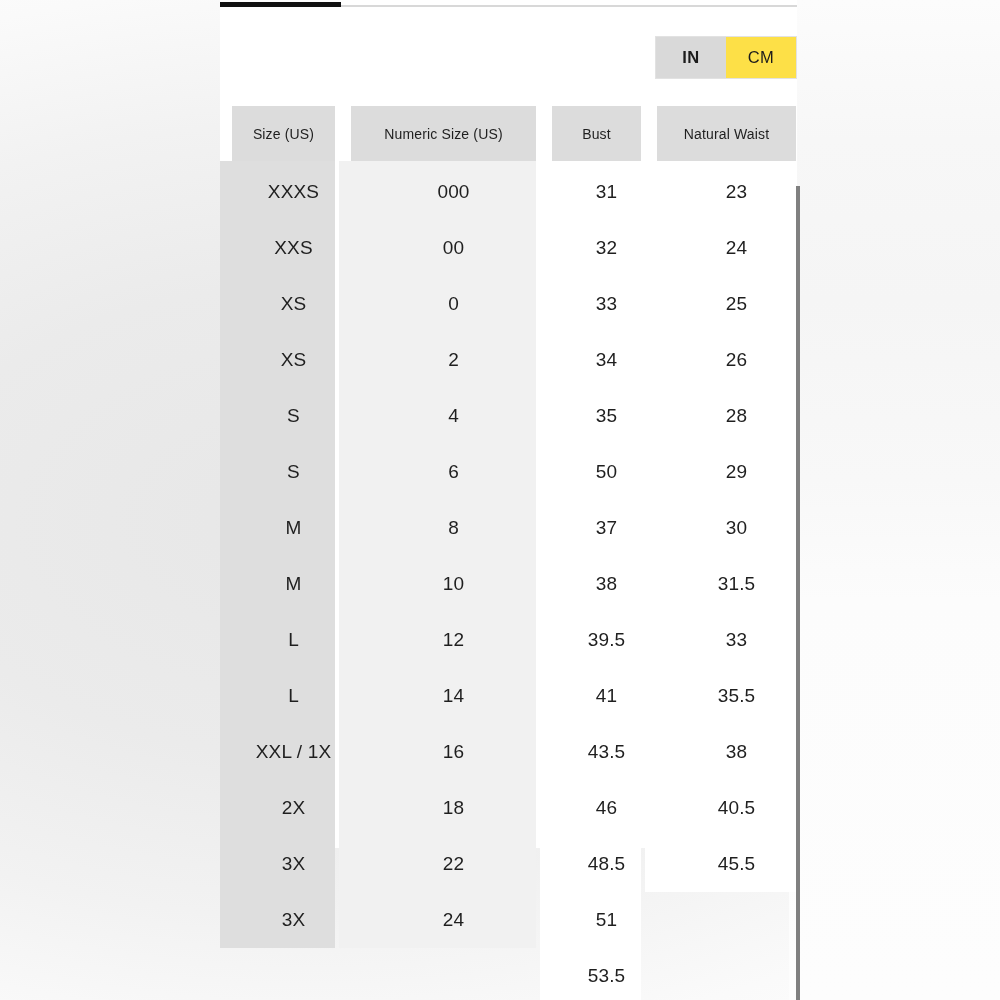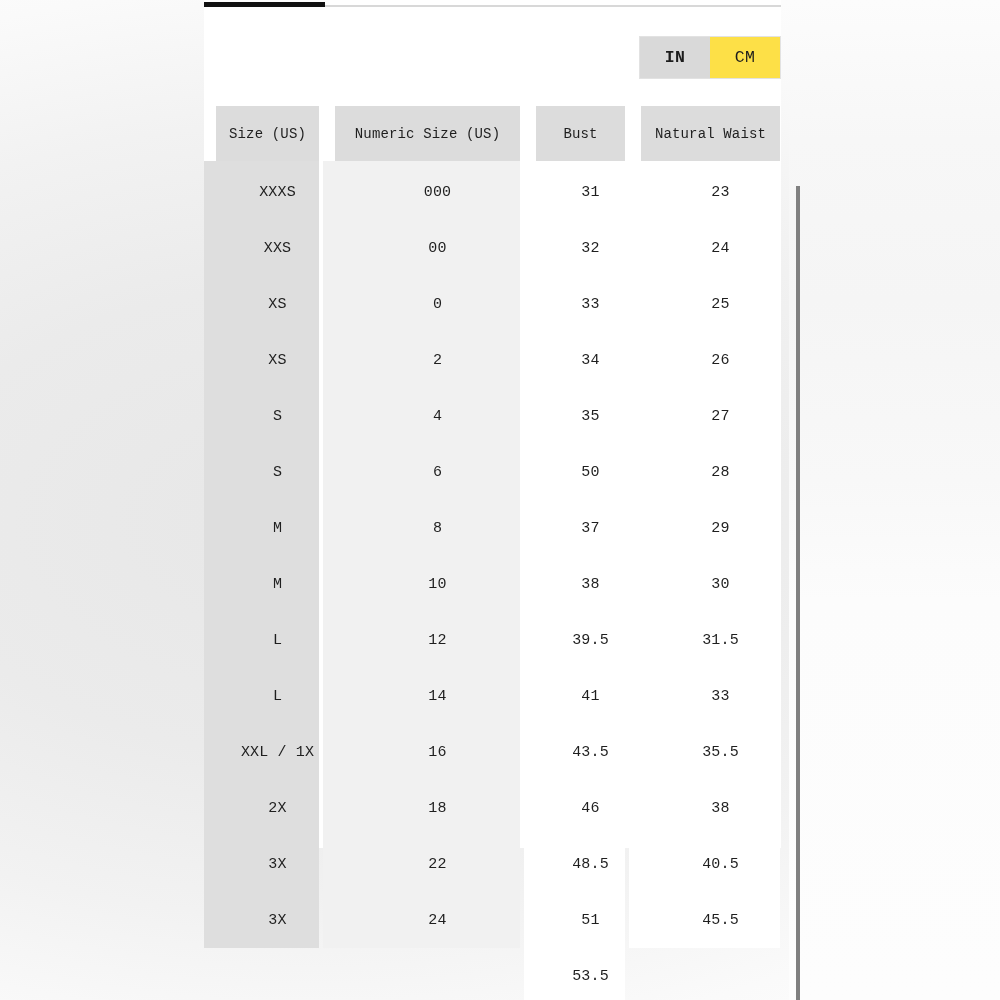--- a/index.html
+++ b/index.html
@@ -33,26 +33,25 @@
         #f7f7f7 14%,
         #f5f5f5 30%,
         #f8f8f8 48%,
         #fcfcfc 60%,
         #fdfdfd 100%);
   }
 
   
   #panel {
     position: absolute;
-    left: 204px;
+    left: 220px;
     top: 0;
     width: 577px;
     height: 848px;
     background: #ffffff;
-    font-family: Liberation Mono, monospace;
   }
 
   
   #progress-track {
     position: absolute;
     left: 0; top: 5px;
     width: 577px;
     height: 2px;
     background: #d8d8d8;
   }
@@ -131,21 +130,21 @@
   .col.c0 .col-body { background: #dedede; }
   .col.c1 .col-body { background: #f1f1f1; }
   .col.c2 .col-body,
   .col.c3 .col-body { background: #ffffff; }
 
   .cell {
     height: 56px;
     display: flex;
     align-items: center;
     justify-content: center;
-    font-size: 15px;
+    font-size: 19px;
     color: #1f1f1f;
     letter-spacing: .15px;
     white-space: nowrap;
     margin-left: 32px;
   }
 
   
   #scrollbar-track {
     position: absolute;
     left: 793px;
@@ -243,21 +242,20 @@
       </div>
     </div>
 
     <div class="col c3">
       <div class="col-head">Natural Waist</div>
       <div class="col-body">
         <div class="cell">23</div>
         <div class="cell">24</div>
         <div class="cell">25</div>
         <div class="cell">26</div>
-        <div class="cell">27</div>
         <div class="cell">28</div>
         <div class="cell">29</div>
         <div class="cell">30</div>
         <div class="cell">31.5</div>
         <div class="cell">33</div>
         <div class="cell">35.5</div>
         <div class="cell">38</div>
         <div class="cell">40.5</div>
         <div class="cell">45.5</div>
       </div>

